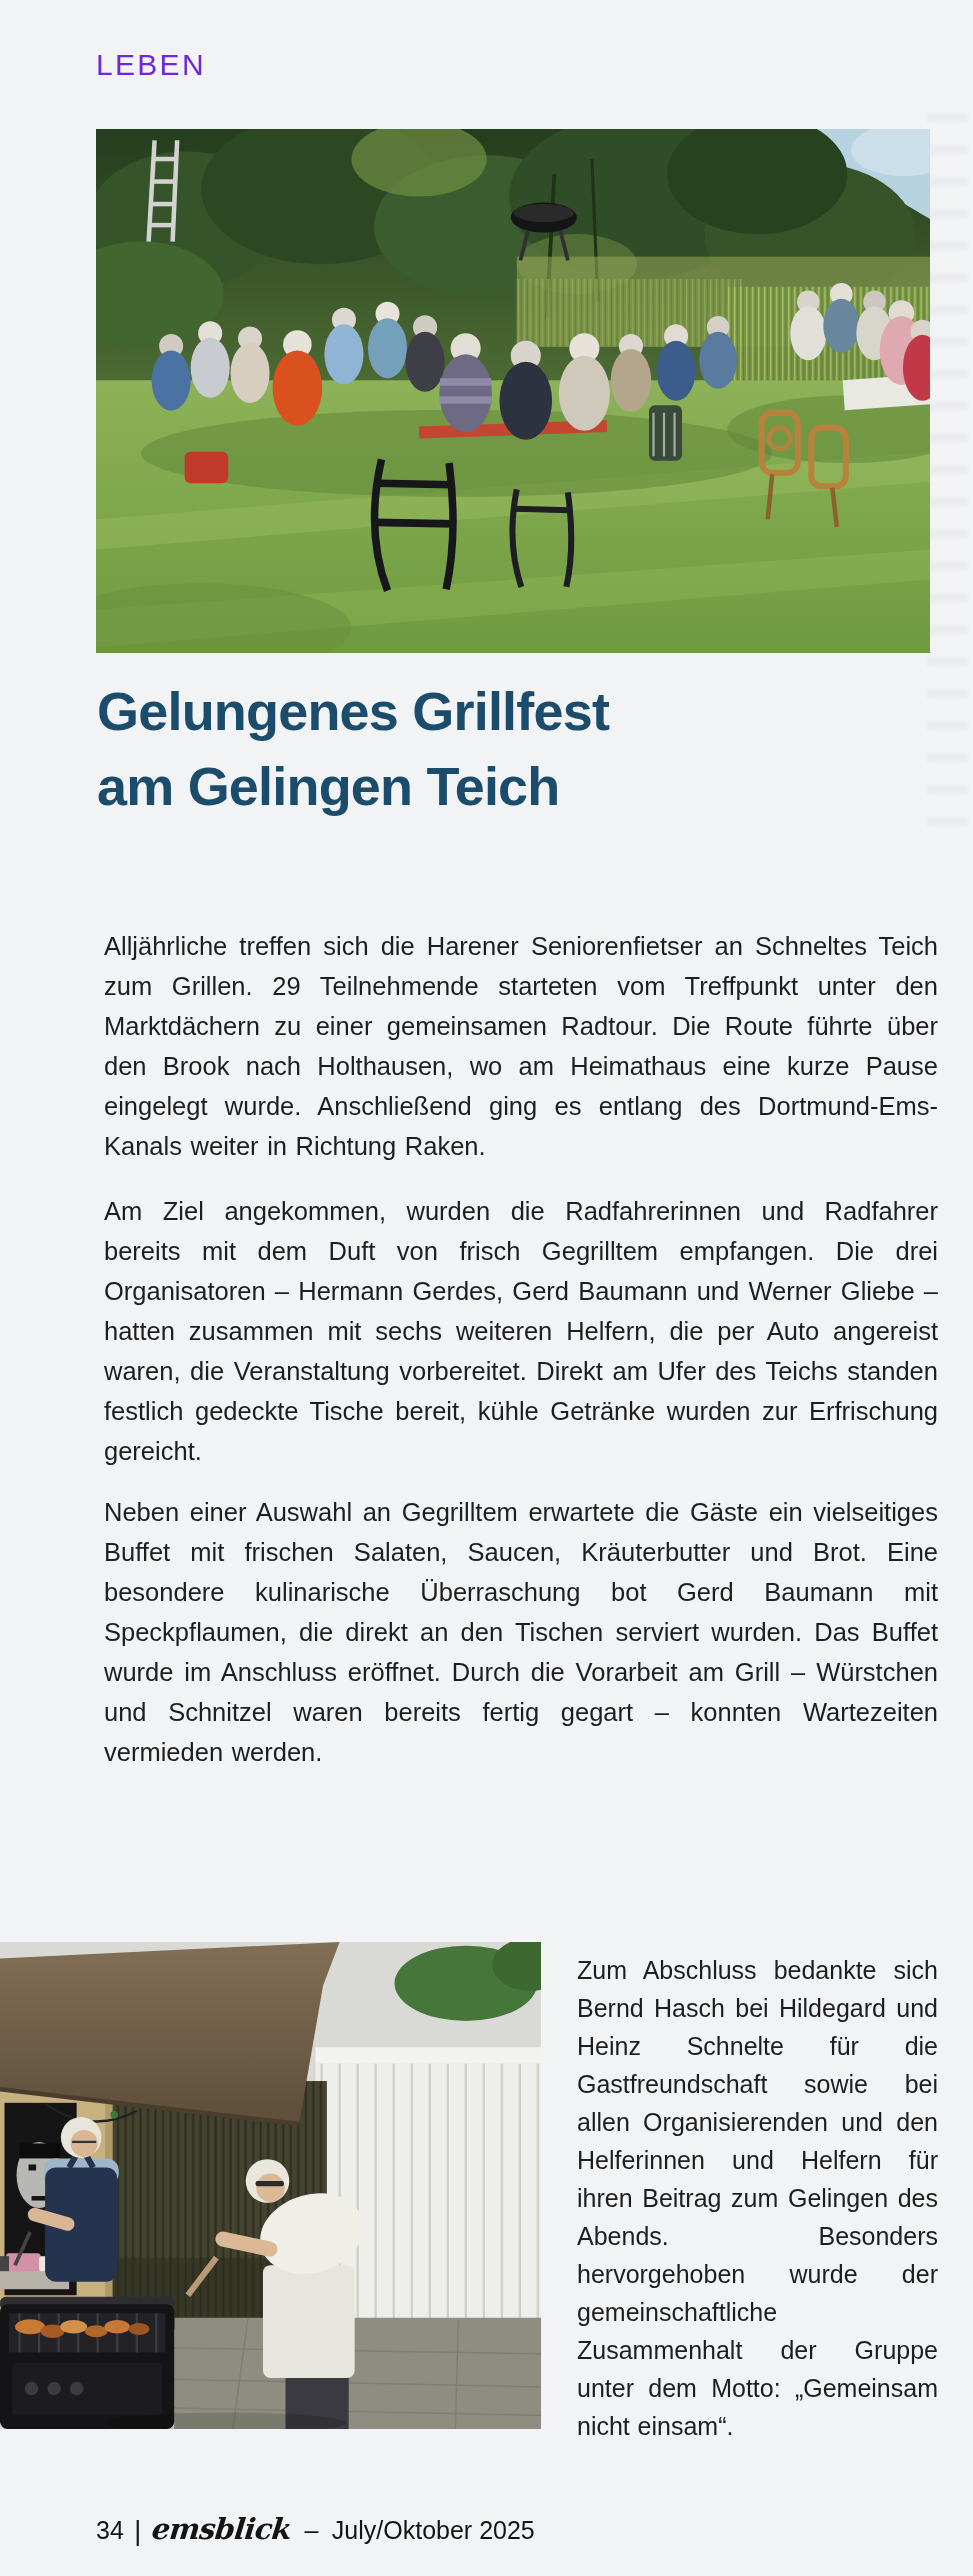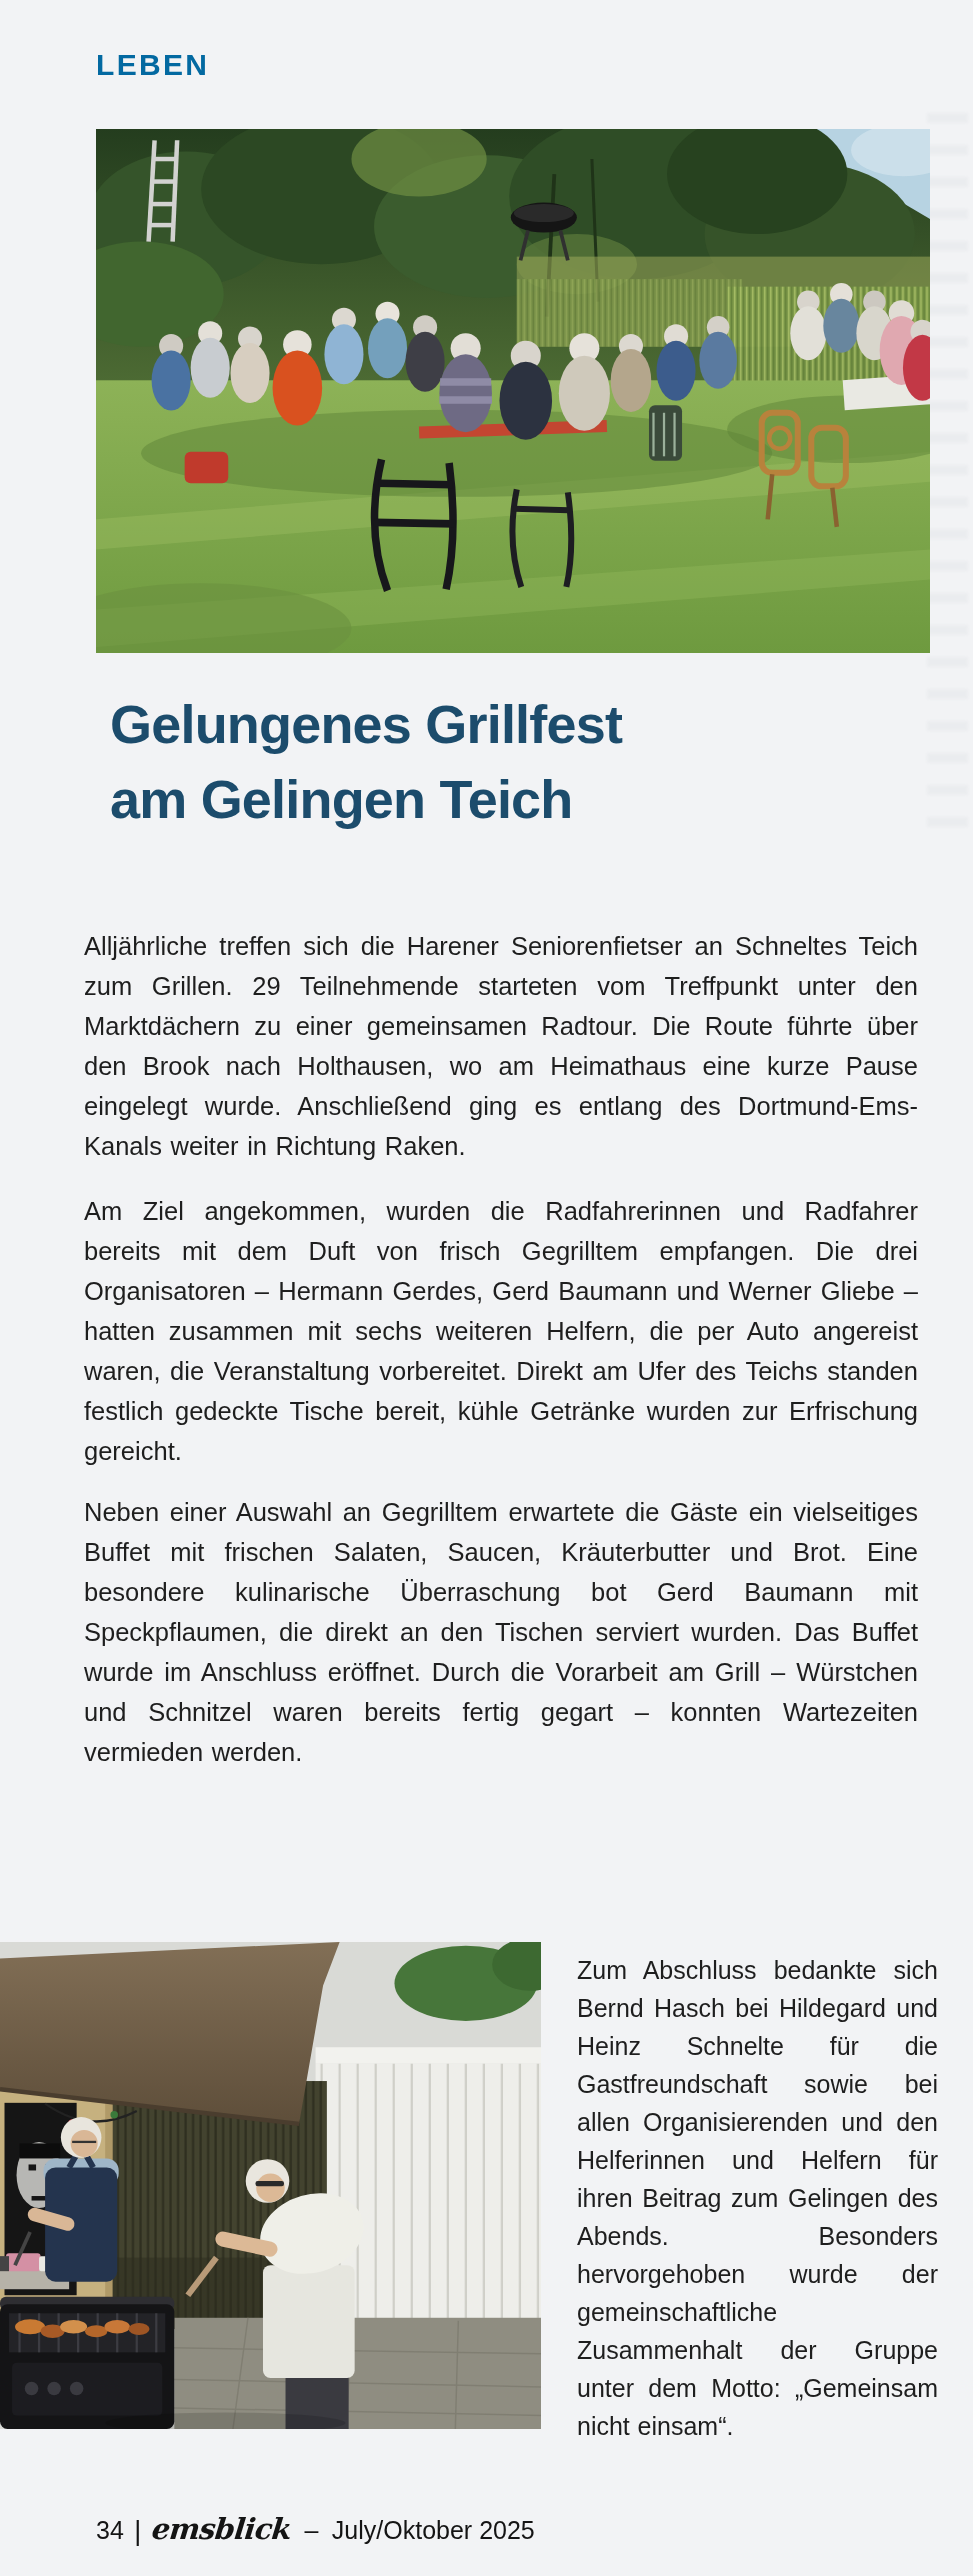--- a/index.html
+++ b/index.html
@@ -5,37 +5,37 @@
   html,body{margin:0;padding:0;}
   body{
     width:974px;height:2576px;position:relative;overflow:hidden;
     background:#f2f3f5;
     font-family:"Liberation Sans",sans-serif;
     color:#1e1e1e;
   }
   .abs{position:absolute;}
   .section-label{
     left:96px;top:48px;
-    font-size:30px;font-weight:700;letter-spacing:2.3px;color:#0369a1;
+    font-size:30px;font-weight:400;letter-spacing:2.3px;color:#6d28d9;
   }
   .photo{overflow:hidden;background:#7fa44b;}
   .photo svg{display:block;width:100%;height:100%;}
   .photo1{left:96px;top:129px;width:834px;height:524px;}
   .photo2{left:0;top:1942px;width:541px;height:487px;background:#d9dad6;}
   .headline{
     left:93px;top:670px;width:834px;
     font-size:54px;line-height:75px;font-weight:700;letter-spacing:-0.8px;
     color:#1c4c6c;
   }
   .subtitle{
     left:96px;top:840px;width:834px;
     font-size:28.5px;font-weight:400;color:#161616;
   }
   .par{
-    left:84px;width:834px;
+    left:104px;width:834px;
     font-size:25.5px;line-height:40px;
     text-align:justify;word-spacing:1.5px;
     margin:0;hyphens:auto;
   }
   .par-1{top:926px;}
   .par-2{top:1191px;}
   .par-3{top:1492px;}
   .par-4{top:1792px;}
   .side-par{
     left:569px;top:1943px;width:361px;
@@ -226,21 +226,21 @@
         <line x1="770" y1="378" x2="770" y2="436" stroke="#9ab09a" stroke-width="3"></line>
         <rect x="886" y="378" width="48" height="80" rx="14" stroke="#b8823c" stroke-width="8"></rect>
         <circle cx="910" cy="412" r="14" stroke="#b8823c" stroke-width="6"></circle>
         <rect x="952" y="398" width="46" height="78" rx="14" stroke="#b8823c" stroke-width="8"></rect>
         <line x1="900" y1="460" x2="894" y2="520" stroke="#8a6230" stroke-width="6"></line>
         <line x1="980" y1="478" x2="986" y2="530" stroke="#8a6230" stroke-width="6"></line>
       </g>
     </svg>
   </figure>
 
-  <h1 class="abs headline" style="margin:17px;">
+  <h1 class="abs headline" style="margin:4px;">
     <div>Gelungenes Grillfest</div>
     <div>am Gelingen Teich</div>
   </h1>
 
 
   <p class="abs par par-1" lang="de">Alljährliche treffen sich die Harener Seniorenfietser an Schneltes Teich zum Grillen. 29 Teilnehmende starteten vom Treffpunkt unter den Marktdächern zu einer gemeinsamen Radtour. Die Route führte über den Brook nach Holthausen, wo am Heimathaus eine kurze Pause eingelegt wurde. Anschließend ging es entlang des Dortmund-Ems-Kanals weiter in Richtung Raken.</p>
   <p class="abs par par-2" lang="de">Am Ziel angekommen, wurden die Radfahrerinnen und Radfahrer bereits mit dem Duft von frisch Gegrilltem empfangen. Die drei Organisatoren – Hermann Gerdes, Gerd Baumann und Werner Gliebe – hatten zusammen mit sechs weiteren Helfern, die per Auto angereist waren, die Veranstaltung vorbereitet. Direkt am Ufer des Teichs standen festlich gedeckte Tische bereit, kühle Getränke wurden zur Erfrischung gereicht.</p>
   <p class="abs par par-3" lang="de">Neben einer Auswahl an Gegrilltem erwartete die Gäste ein vielseitiges Buffet mit frischen Salaten, Saucen, Kräuterbutter und Brot. Eine besondere kulinarische Überraschung bot Gerd Baumann mit Speckpflaumen, die direkt an den Tischen serviert wurden. Das Buffet wurde im Anschluss eröffnet. Durch die Vorarbeit am Grill – Würstchen und Schnitzel waren bereits fertig gegart – konnten Wartezeiten vermieden werden.</p>
 
   <figure class="abs photo photo2" style="margin:0;">

